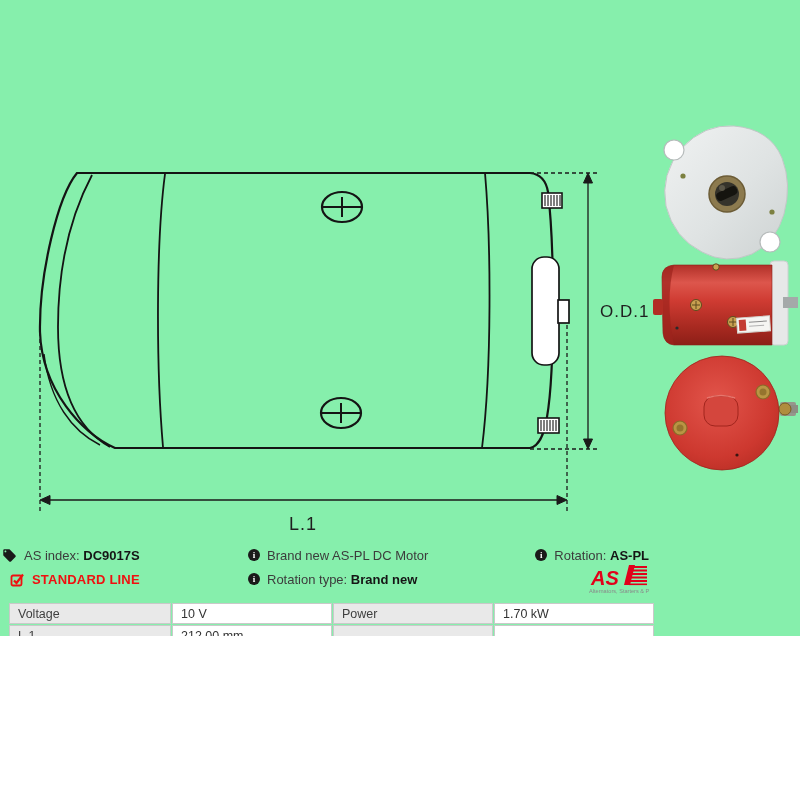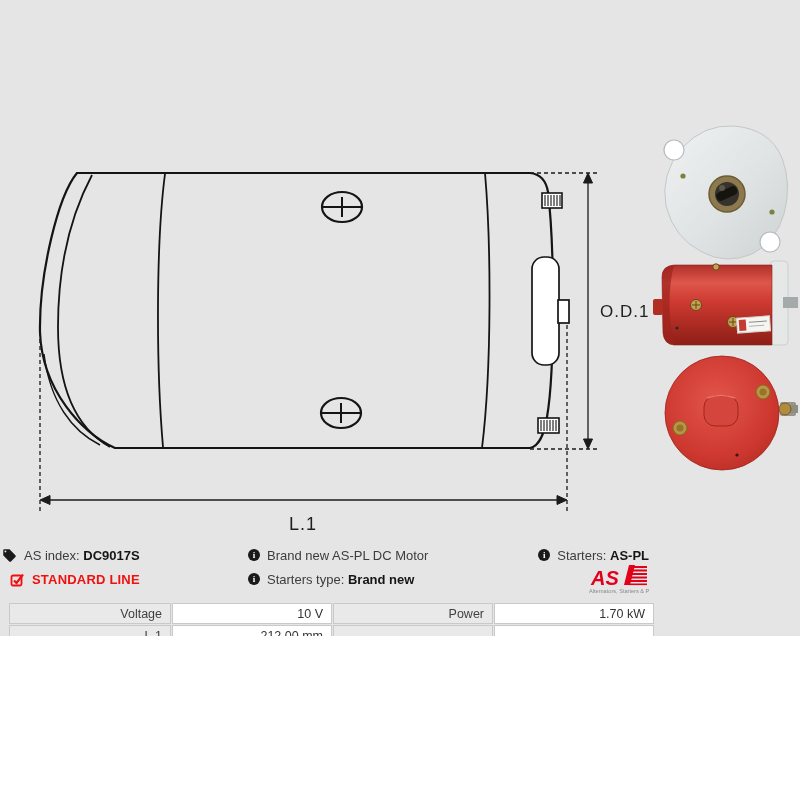--- a/index.html
+++ b/index.html
@@ -1,30 +1,30 @@
 <!DOCTYPE html>
 <html><head>
 <meta charset="utf-8">
 <style>
   html,body{margin:0;padding:0;background:#fff;}
-  .page{position:relative;width:800px;height:636px;background:#e5e5e5;overflow:hidden;
+  .page{position:relative;width:800px;height:636px;background:#86efac;overflow:hidden;
         font-family:"Liberation Sans",sans-serif;color:#3c3c3c;}
   .abs{position:absolute;}
 
   
   .info-item{position:absolute;display:flex;align-items:center;gap:7px;height:16px;font-size:13px;white-space:nowrap;}
   .info-item .txt b{color:#151515;}
   .ico-info{display:inline-flex;align-items:center;justify-content:center;width:12px;height:12px;border-radius:50%;
             background:#1a1a1a;color:#fff;font-size:9px;font-weight:bold;font-family:"Liberation Serif",serif;flex:0 0 auto;}
   .standard{color:#ef1010;font-weight:bold;letter-spacing:.2px;}
 
   
   table.specs{position:absolute;left:8px;top:602px;border-collapse:separate;border-spacing:1px;
               font-size:12.5px;table-layout:fixed;}
-  table.specs td{height:19px;padding:0 8px;border:1px solid #c9c9c9;text-align:right;vertical-align:middle;color:#333;}
+  table.specs td{height:19px;padding:0 8px;border:1px solid #c9c9c9;vertical-align:middle;color:#333;}
   table.specs td.lbl{background:#e9e9e9;color:#3f3f3f;}
   table.specs td.val{background:#ffffff;}
   .w1{width:144px;} .w2{width:142px;} .w3{width:142px;margin-top:48px;} .w4{width:142px;}
 
   svg text{font-family:"Liberation Sans",sans-serif;}
 </style>
 </head>
 <body>
 
 <div class="page">
@@ -193,26 +193,26 @@
     <span class="standard">STANDARD LINE</span>
   </div>
 
   <div class="info-item" style="left:248px;top:547px;">
     <span class="ico-info">i</span>
     <span class="txt">Brand new AS-PL DC Motor</span>
   </div>
 
   <div class="info-item" style="left:248px;top:571px;">
     <span class="ico-info">i</span>
-    <span class="txt"><span>Starters type:</span>&nbsp;<b>Brand new</b></span>
+    <span class="txt"><span>Rotation type:</span>&nbsp;<b>Brand new</b></span>
   </div>
 
   <div class="info-item" style="right:151px;top:547px;">
     <span class="ico-info">i</span>
-    <span class="txt"><span>Starters:</span>&nbsp;<b>AS-PL</b></span>
+    <span class="txt"><span>Rotation:</span>&nbsp;<b>AS-PL</b></span>
   </div>
 
   <svg class="abs" style="right:151px;top:564px;" width="60" height="30" viewBox="0 0 60 30">
     <g fill="#e2001a">
       <polygon points="40,1 46,1 41,21 35,21"></polygon>
       <rect x="45" y="2" width="13" height="2"></rect>
       <rect x="44" y="5.5" width="14" height="2"></rect>
       <rect x="43" y="9" width="15" height="2"></rect>
       <rect x="42" y="12.5" width="16" height="2"></rect>
       <rect x="41" y="16" width="17" height="2"></rect>

